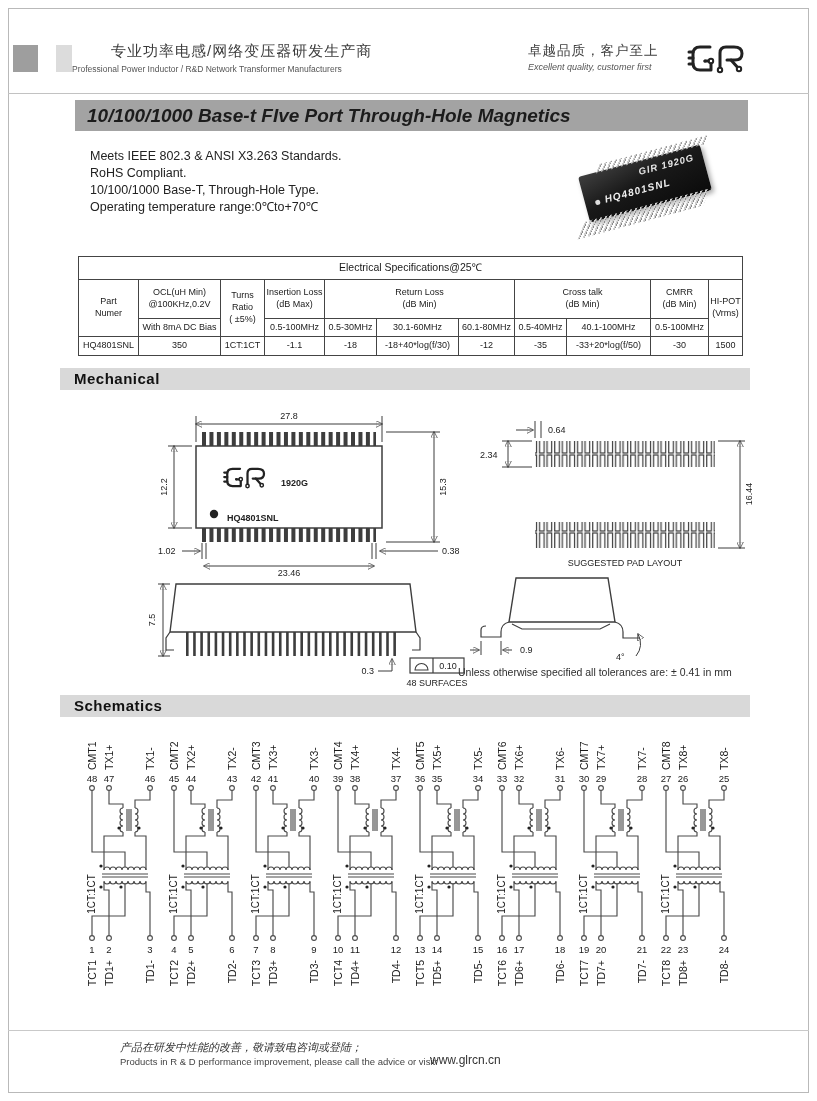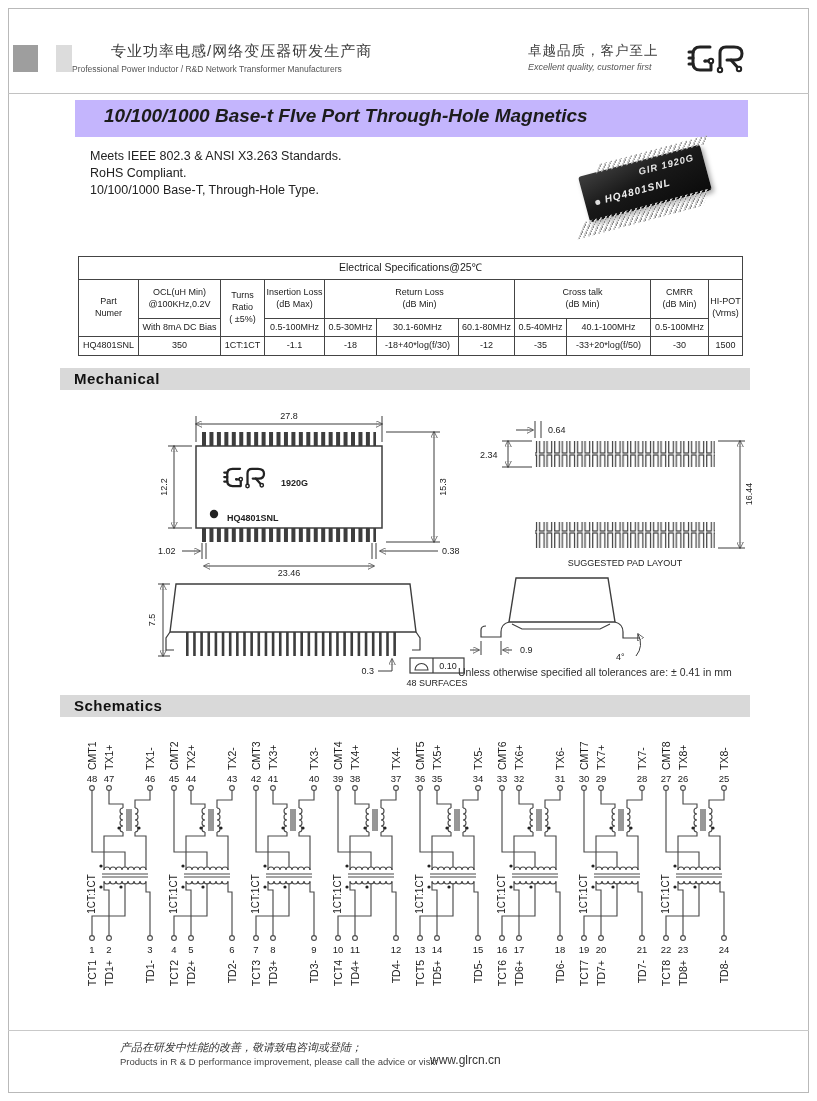--- a/index.html
+++ b/index.html
@@ -8,22 +8,22 @@
   .frame{position:absolute;inset:8px;border:1.5px solid #b9b9b9;pointer-events:none;}
   .abs{position:absolute;}
   
   .sq-dark{left:13px;top:45px;width:25px;height:27px;background:#9e9e9e;}
   .sq-light{left:56px;top:45px;width:16px;height:27px;background:#dcdcdc;}
   .company-cn{left:90px;top:42px;font-size:15px;letter-spacing:1px;color:#3c3c3c;margin-left:21px;}
   .company-en{left:72px;top:64px;font-size:8.5px;color:#555;}
   .slogan-cn{left:528px;top:42px;font-size:13.5px;letter-spacing:1px;color:#3c3c3c;}
   .slogan-en{left:528px;top:62px;font-size:9px;font-style:italic;color:#555;}
   .hdr-line{left:8px;right:8px;top:93px;height:0;border-top:1.5px solid #c2c2c2;}
-  .title-bar{left:75px;top:100px;width:673px;height:37px;background:#c4b5fd;
-             font-size:19px;font-weight:bold;font-style:italic;line-height:31px;padding-left:29px;
+  .title-bar{left:75px;top:100px;width:673px;height:31px;background:#a3a3a3;
+             font-size:19px;font-weight:bold;font-style:italic;line-height:31px;padding-left:12px;
              box-sizing:border-box;color:#1c1c1c;}
   
   .features{left:90px;top:148px;font-size:12.5px;line-height:17px;color:#222;}
   
   .chip-wrap{left:560px;top:142px;width:170px;height:115px;}
   .chip-body{position:absolute;left:22px;top:18px;width:126px;height:47px;border-radius:3px;
              background:linear-gradient(165deg,#3e3e3e 0%,#191919 45%,#0b0b0b 100%);
              transform:rotate(-15deg);box-shadow:2px 3px 5px rgba(0,0,0,.35);}
   .chip-pins{position:absolute;left:-5px;top:45px;width:130px;height:15px;
              background:repeating-linear-gradient(90deg,#cfcfcf 0 1.8px,#8a8a8a 1.8px 2.6px,rgba(0,0,0,0) 2.6px 5.2px);
@@ -99,20 +99,21 @@
       <use href="#glr" width="64" height="40"></use>
     </svg>
   <div class="abs hdr-line"></div>
 
   <div class="abs title-bar">10/100/1000 Base-t FIve Port Through-Hole Magnetics</div>
 
   <div class="abs features">
     <div>Meets IEEE 802.3 &amp; ANSI X3.263 Standards.</div>
     <div>RoHS Compliant.</div>
     <div>10/100/1000 Base-T, Through-Hole Type.</div>
+    <div>Operating temperature range:0℃to+70℃</div>
   </div>
 
   <div class="abs chip-wrap">
     <div class="chip-body">
       <div class="chip-pins-back"></div>
       <div class="chip-l1"><span>GlR</span> <span>1920G</span></div>
       <div class="chip-dot"></div>
       <div class="chip-l2">HQ4801SNL</div>
       <div class="chip-pins"></div>
     </div>

